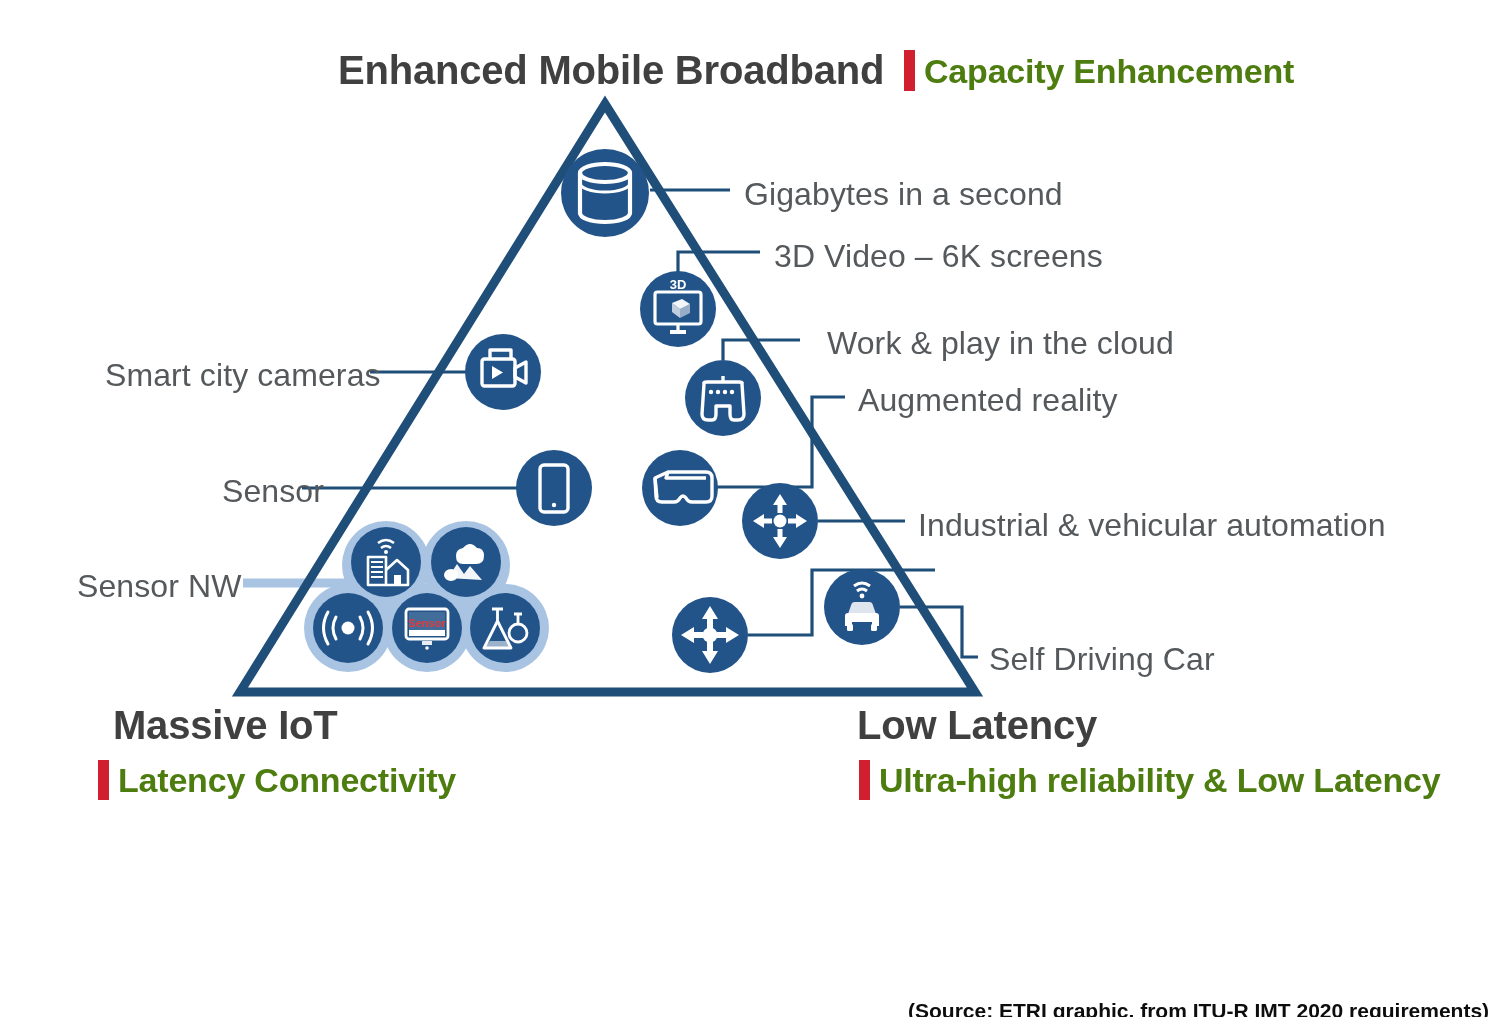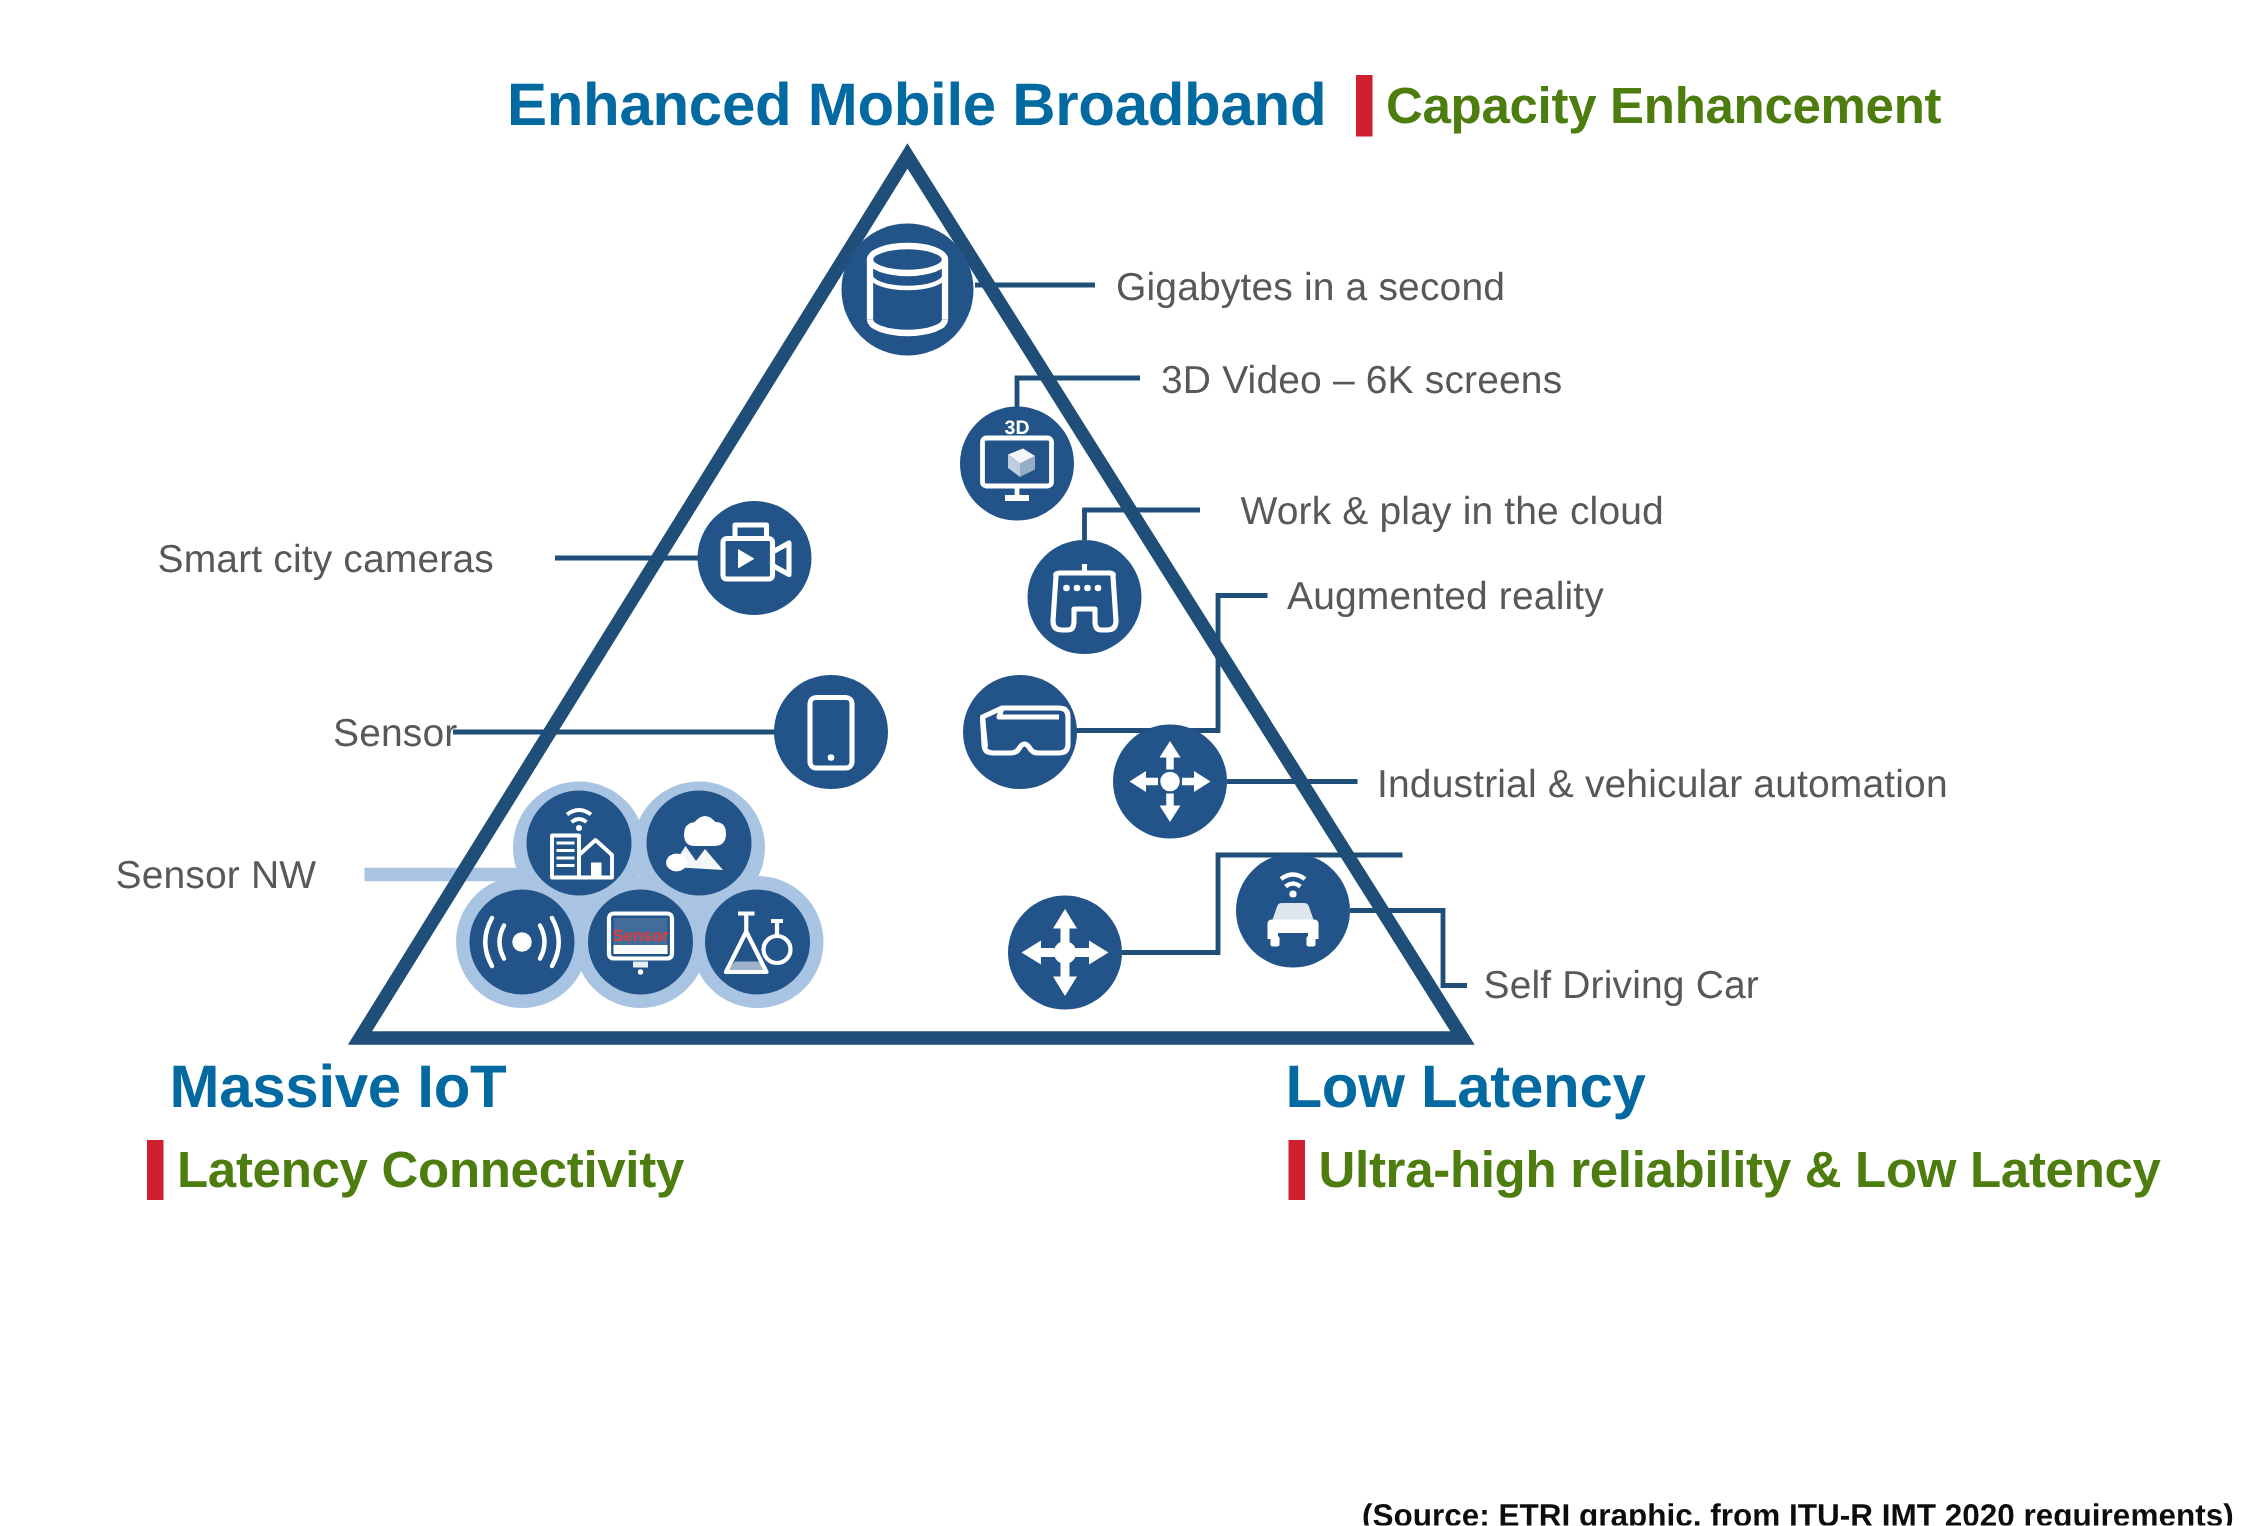--- a/index.html
+++ b/index.html
@@ -24,21 +24,21 @@
   svg#diagram {
     position: absolute;
     left: 0;
     top: 0;
     width: 1500px;
     height: 1017px;
     display: block;
   }
   .corner-title {
     position: absolute;
-    color: #0369a1;
+    color: #404040;
     font-size: 40px;
     font-weight: 700;
     letter-spacing: -0.2px;
     white-space: nowrap;
     font-family: "Liberation Sans", sans-serif;
   }
   .corner-sub {
     position: absolute;
     color: #4d7c0f;
     font-size: 34px;
@@ -48,21 +48,21 @@
     font-family: "Liberation Sans", sans-serif;
   }
   .redbar {
     position: absolute;
     width: 11px;
     background: #d0202f;
   }
   .callout {
     position: absolute;
     color: #55595c;
-    font-size: 26px;
+    font-size: 32px;
     font-weight: 400;
     white-space: nowrap;
     letter-spacing: 0.1px;
     font-family: "Liberation Sans", sans-serif;
   }
   .source-note {
     position: absolute;
     color: #0d0d0d;
     font-size: 21px;
     font-weight: 600;

